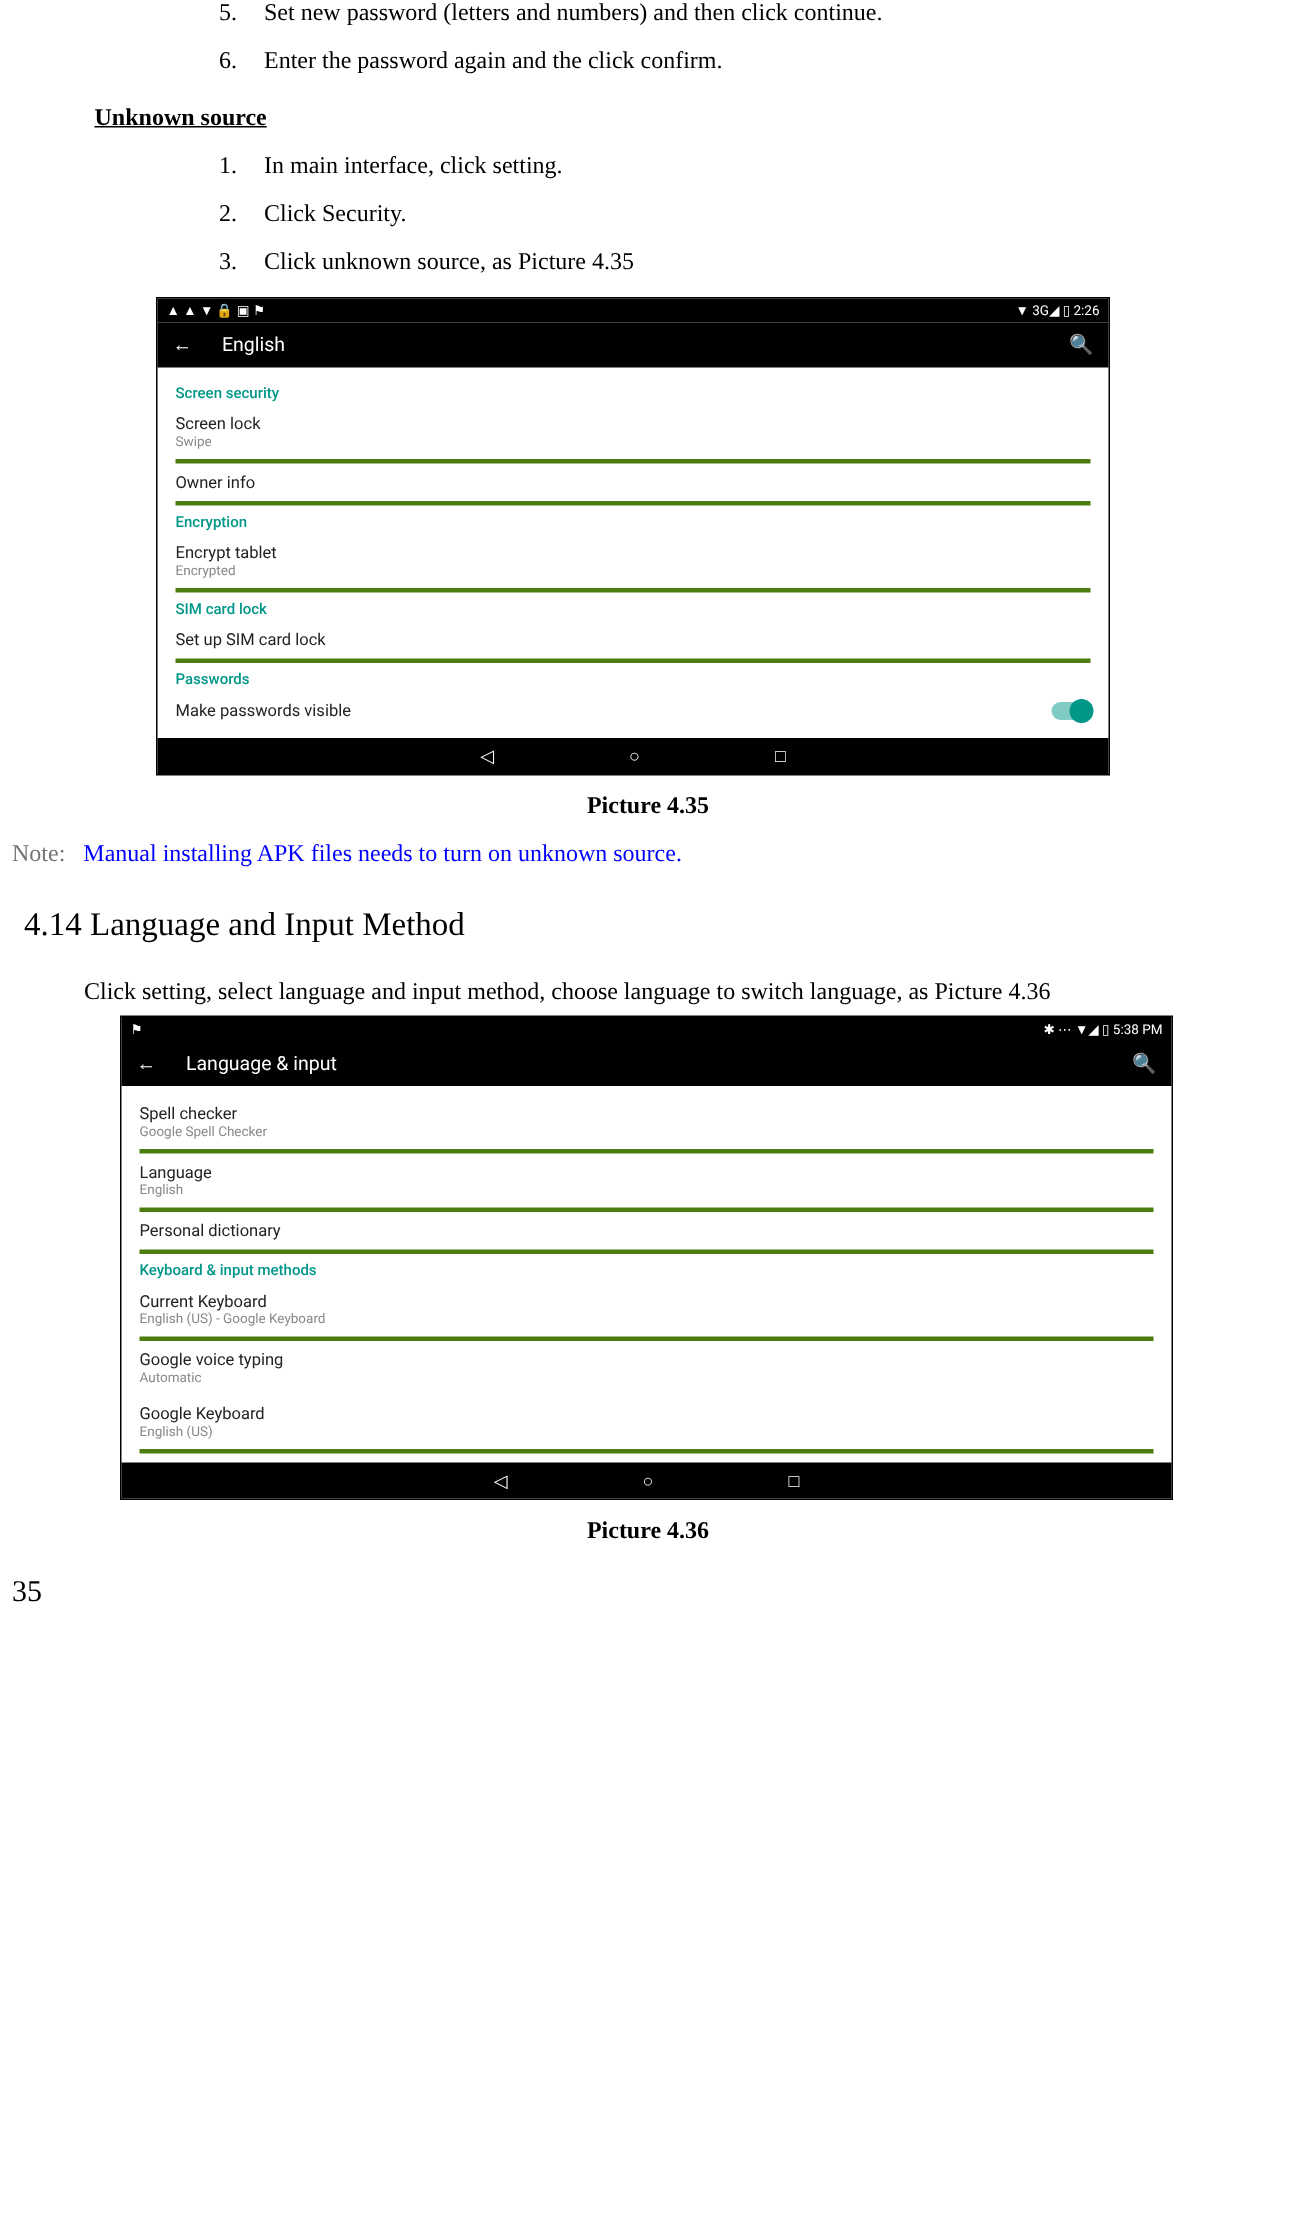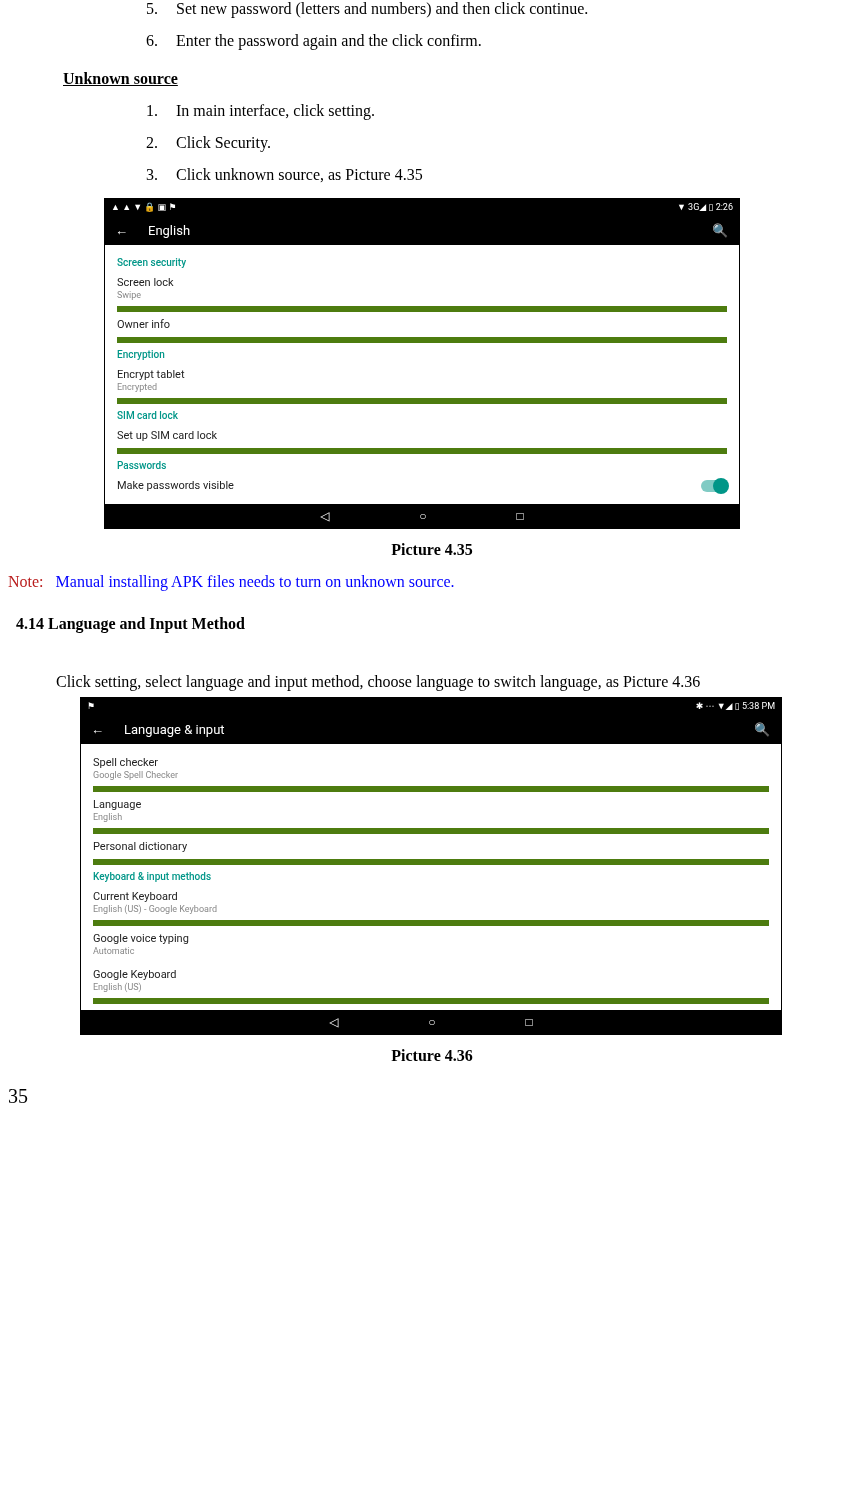--- a/index.html
+++ b/index.html
@@ -65,42 +65,42 @@
     color: #fff;
     height: 24px;
     display: flex;
     justify-content: center;
     align-items: center;
     gap: 90px;
     font-size: 12px;
   }
   .sett-body { padding: 6px 12px; }
   .sect-title { color: #009688; font-weight: 500; font-size: 10px; padding: 6px 0 2px; }
-  .sett-row { padding: 6px 0; border-bottom: 6px solid #4d7c0f; display:flex; align-items:center; }
+  .sett-row { padding: 6px 0; border-bottom: 3px solid #4d7c0f; display:flex; align-items:center; }
   .sett-row .txt { flex:1; }
   .sett-row .primary { color: #222; font-size: 11px; }
   .sett-row .secondary { color: #888; font-size: 9px; margin-top:1px; }
   .toggle {
     width: 26px; height: 12px; background: #80cbc4; border-radius: 6px; position: relative;
   }
   .toggle::after {
     content:""; position:absolute; right:-2px; top:-2px; width:16px; height:16px; border-radius:50%; background:#009688;
   }
   .caption {
     text-align: center;
     font-weight: bold;
     margin: 12px 0 14px 0;
   }
   .note-line { margin: 4px 0 24px 0; }
-  .note-label { color: #b91c1c; }
+  .note-label { color: #737373; }
   .note-text { color: #0000ff; }
   .section-heading {
-    font-size: 16px;
-    font-weight: bold;
-    margin: 10px 0 40px 8px;
+    font-size: 22px;
+    font-weight: normal;
+    margin: 10px 0 24px 8px;
   }
   .para {
     margin: 0 0 4px 48px;
     text-align: justify;
   }
   .screenshot2 {
     margin: 6px 0 6px 72px;
     width: 700px;
     border: 1px solid #000;
     font-family: Roboto, Arial, sans-serif;

